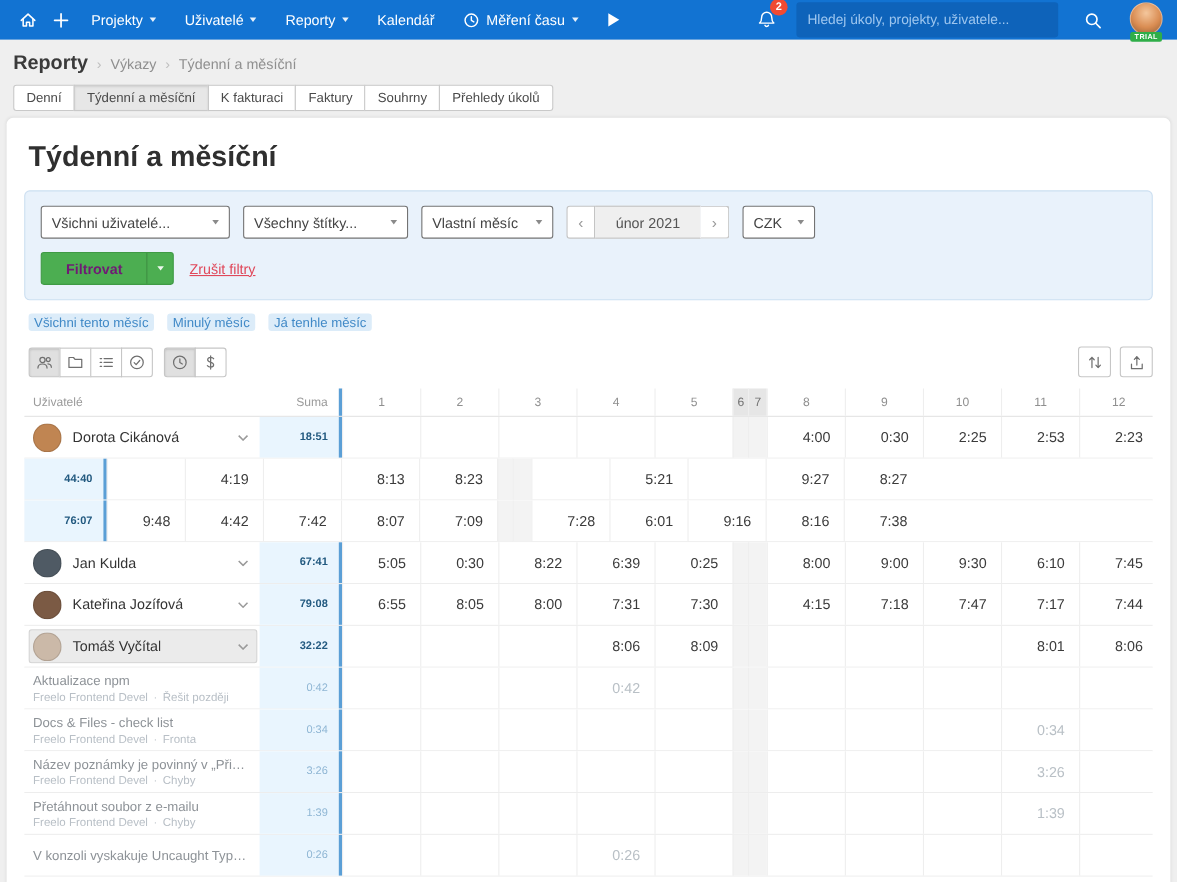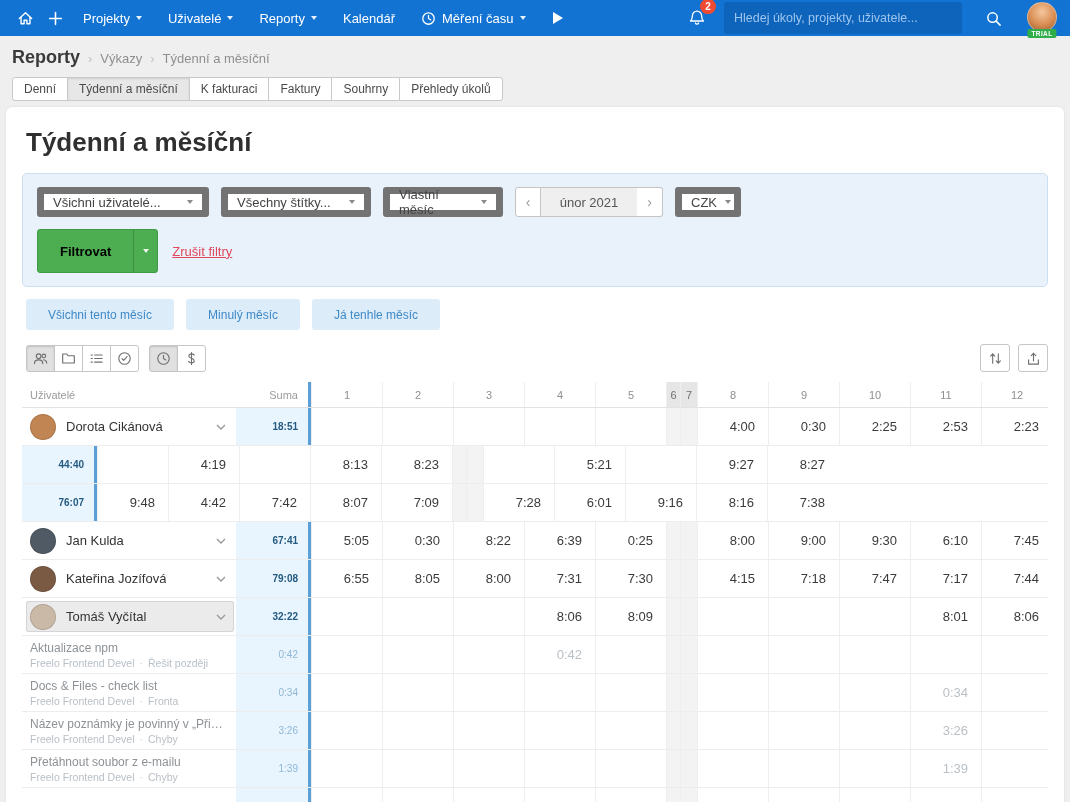--- a/index.html
+++ b/index.html
@@ -39,36 +39,36 @@
 
   
   .card{margin:6px 6px 0;background:#fff;border-radius:6px 6px 0 0;height:696px;overflow:hidden;box-shadow:0 0 3px rgba(0,0,0,.08)}
   .page-title{margin:20px 0 0 20px;font-size:26px;font-weight:bold;color:#2f2f2f;height:32px}
 
   
   .filterbox{margin:14px 16px 0;background:#e9f2fb;border:1px solid #ccdff1;border-radius:5px;padding:13px 14px}
   .frow{display:flex;align-items:center}
   .frow+.frow{margin-top:12px}
   #filter-selects{display:flex;gap:12px}
-  .select{height:30px;background:#fff;border:7px solid #737373;border-radius:3px;display:flex;align-items:center;justify-content:space-between;padding:0 9px;font-size:13px;color:#444;cursor:pointer}
+  .select{height:30px;background:#fff;border:1px solid #737373;border-radius:3px;display:flex;align-items:center;justify-content:space-between;padding:0 9px;font-size:13px;color:#444;cursor:pointer}
   .select .caret{border-top-color:#8a8a8a;margin-left:8px}
   .monthnav{display:flex;height:30px;margin-left:12px}
   .mbtn{width:26px;border:1px solid #c4c4c4;background:#fff;display:flex;align-items:center;justify-content:center;color:#999;font-size:14px}
   .mbtn.prev{border-radius:3px 0 0 3px}
   .mbtn.next{border-radius:0 3px 3px 0;border-left:none}
   .mlabel{min-width:96px;border-top:1px solid #c4c4c4;border-bottom:1px solid #c4c4c4;background:#efefef;display:flex;align-items:center;justify-content:center;font-size:13px;color:#555;padding:0 12px}
   .currency{margin-left:12px;width:66px}
-  .btn-filter{height:44px;background:#4cae51;border:1px solid #3f9a44;border-radius:3px;color:#000000;font-size:13px;font-weight:bold;display:flex;align-items:stretch;overflow:hidden;padding:0}
+  .btn-filter{height:30px;background:#4cae51;border:1px solid #3f9a44;border-radius:3px;color:#701a75;font-size:13px;font-weight:bold;display:flex;align-items:stretch;overflow:hidden;padding:0}
   .btn-filter .lab{padding:0 22px;display:flex;align-items:center}
   .btn-filter .split{width:24px;border-left:1px solid rgba(0,0,0,.18);display:flex;align-items:center;justify-content:center}
   .link-reset{margin-left:14px;font-size:13px;color:#e0485a;text-decoration:underline;cursor:pointer}
 
   
   .chips{display:flex;gap:12px;margin:12px 16px 0 20px}
-  .chip{background:#dcecf9;color:#4089c7;font-size:12px;height:31px;display:flex;align-items:center;padding:0 22px;border-radius:3px;cursor:pointer}
+  .chip{background:#dcecf9;color:#4089c7;font-size:12px;height:16px;display:flex;align-items:center;padding:0 5px;border-radius:3px;cursor:pointer}
 
   
   .tablebar{display:flex;align-items:center;margin:14px 16px 0 20px;height:28px}
   .tgroup{display:flex}
   .tgroup+.tgroup{margin-left:10px}
   .tool-btn{width:29px;height:27px;background:#fff;border:1px solid #c6c6c6;display:flex;align-items:center;justify-content:center;margin-left:-1px}
   .tgroup .tool-btn:first-child{border-radius:3px 0 0 3px;margin-left:0}
   .tgroup .tool-btn:last-child{border-radius:0 3px 3px 0}
   .tool-btn.active{background:#e0e0e0;box-shadow:inset 0 1px 2px rgba(0,0,0,.14)}
   .tool-btn svg{width:15px;height:15px;stroke:#6f6f6f;fill:none;stroke-width:1.2;stroke-linecap:round;stroke-linejoin:round}

